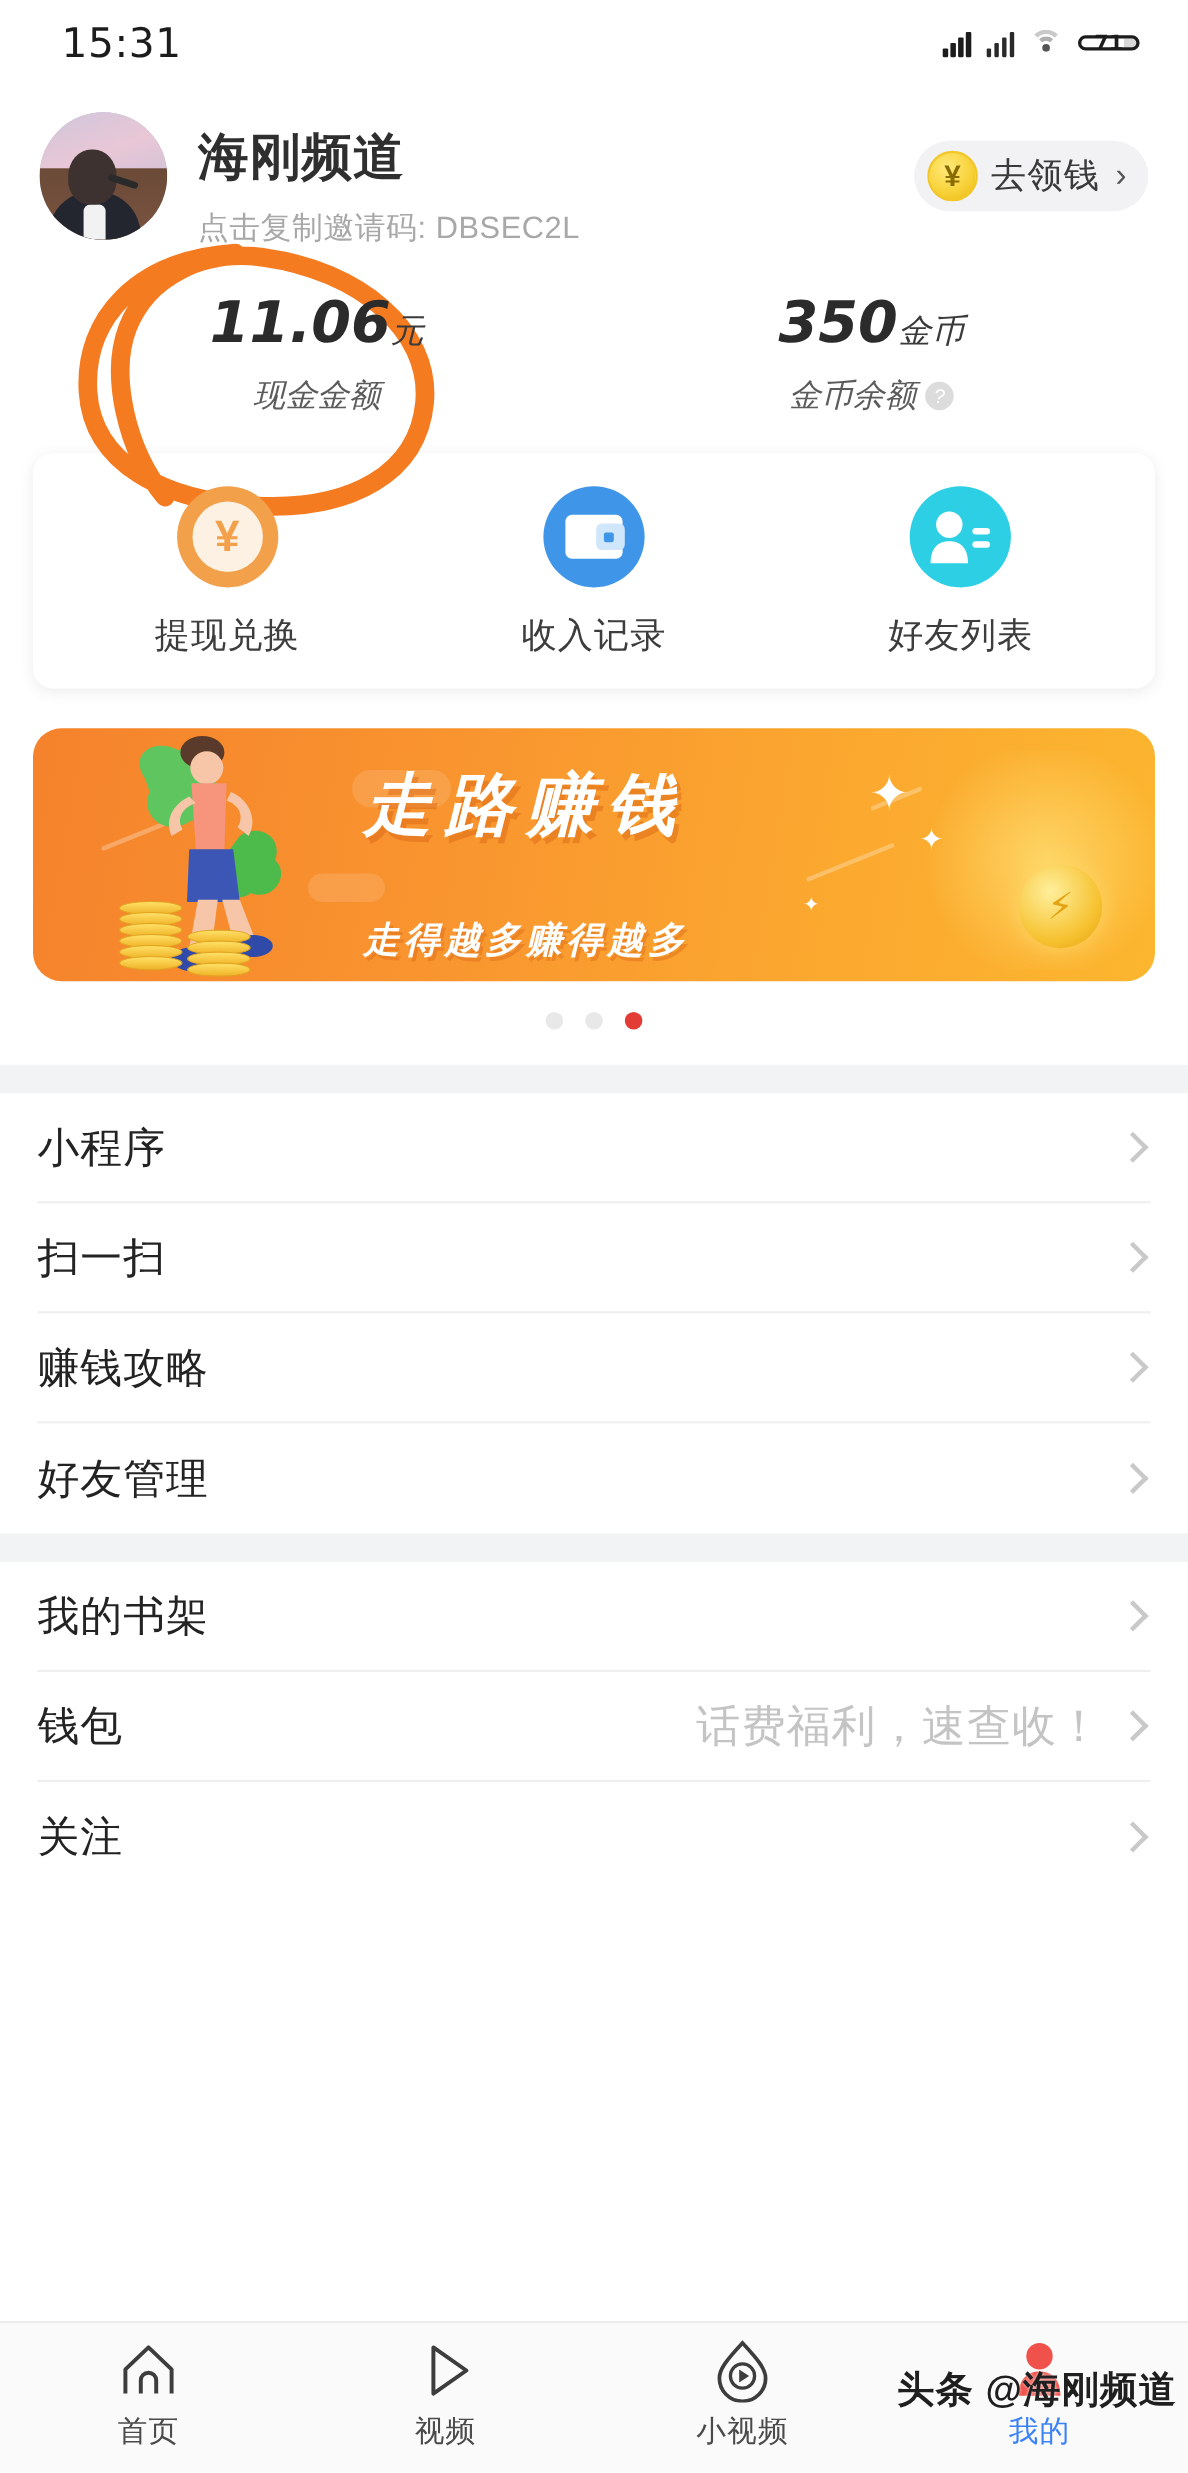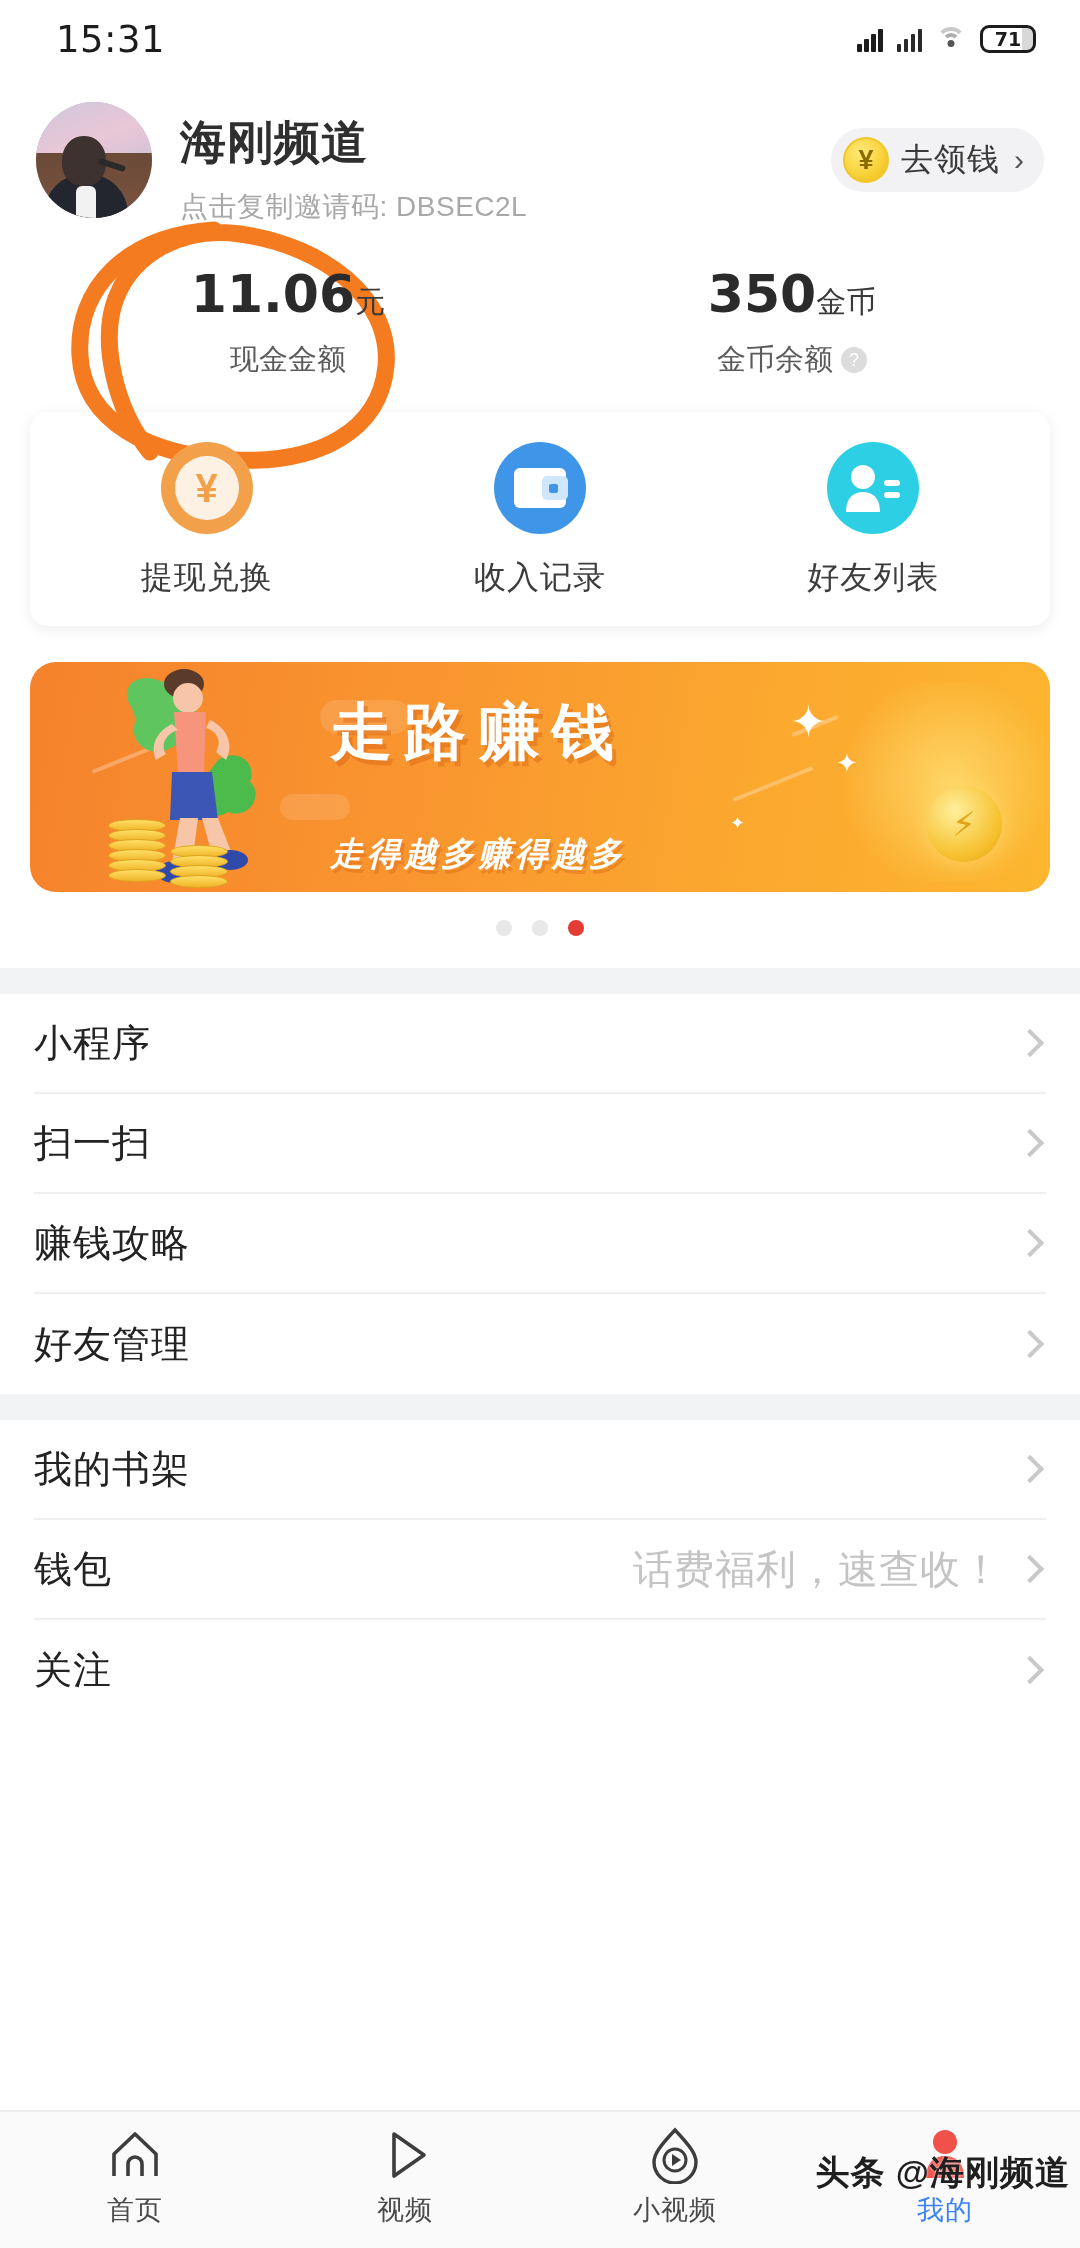--- a/index.html
+++ b/index.html
@@ -32,21 +32,21 @@
   .wifi span {
     position:absolute; left:50%; transform:translateX(-50%);
     border: 4px solid #c9c9c9; border-bottom-color: transparent;
     border-left-color: transparent; border-right-color: transparent;
     border-radius: 50%;
   }
   .wifi .w1 { width:30px; height:30px; top:0; }
   .wifi .w2 { width:18px; height:18px; top:6px; border-color:#aeaeae transparent transparent transparent;}
   .wifi .w3 { width:7px; height:7px; top:13px; background:#555; border:none; border-radius:50%; }
   .batt {
-    width: 56px; height: 28px; border: 3px solid #1c1c1c; border-radius: 9px;
+    width: 56px; height: 14px; border: 3px solid #1c1c1c; border-radius: 9px;
     position: relative; display:flex; align-items:center; justify-content:center;
     background: linear-gradient(to right,#fff 0 78%, #d8d8d8 78% 100%);
   }
   .batt span { font-size: 19px; font-weight: 700; color:#1c1c1c; line-height:1;
     font-family:"DejaVu Sans",sans-serif; }
 
   
   .header { padding: 24px 36px 0 36px; display: flex; align-items: flex-start; }
   .avatar {
     width: 116px; height: 116px; border-radius: 50%;
@@ -80,21 +80,21 @@
     background: radial-gradient(circle at 38% 32%, #ffe97a 0%, #f8d33c 55%, #eab90f 100%);
     display:flex; align-items:center; justify-content:center;
     color:#8a6b00; font-size:27px; font-weight:700; line-height:1;
     border: 2px solid #f1c72c;
   }
   .claim-label { font-size: 32px; color: #3a3a3a; letter-spacing: 1px; }
   .chev-sm { color:#555; font-size: 30px; line-height:1; margin-left:2px; font-weight:300;}
 
   
   .balance {
-    display: flex; margin-top: 38px; padding: 0 36px; position: relative;
+    display: flex; margin-top: 38px; padding: 0 36px; position: relative; font-style: italic;
   }
   .bal-col { flex: 1 1 50%; text-align: center; position: relative; }
   .bal-col:first-child::after {
     content:""; position:absolute; right:0; top:12px; width:2px; height:82px; background:#e9e9e9;
   }
   .bal-amount { font-size: 52px; color: #2b2b2b; font-weight: 700; letter-spacing: 0px;
     font-family:"DejaVu Sans", sans-serif; }
   .bal-amount .unit { font-size: 30px; font-weight: 400; color:#3a3a3a;
     font-family:"Liberation Sans", sans-serif; }
   .bal-label { font-size: 29px; color: #5c5c5c; margin-top: 16px;
@@ -140,21 +140,21 @@
     background: radial-gradient(circle, rgba(255,225,120,.75) 0%, rgba(255,200,60,0) 70%); }
   .banner .cloud { position:absolute; background: rgba(255,255,255,0.13); border-radius: 40px; }
   .banner .c1 { left: 290px; top: 38px; width: 90px; height: 34px; }
   .banner .c2 { left: 250px; top: 132px; width: 70px; height: 26px; }
   .banner .streak { position:absolute; height:4px; background: rgba(255,255,255,0.28);
      transform: rotate(-22deg); border-radius: 3px;}
   .banner .s1 { left: 700px; top: 120px; width: 86px; }
   .banner .s2 { left: 60px; top: 96px; width: 64px; }
   .banner .s3 { left: 760px; top: 62px; width: 50px; }
   .banner-title { position:absolute; left: 300px; top: 28px; font-size: 62px; font-weight:900;
-     color:#fff; letter-spacing: 12px; 
+     color:#fff; letter-spacing: 12px; font-style: italic;
      text-shadow: 4px 5px 0 rgba(214,100,20,0.45); }
   .banner-sub { position:absolute; left: 300px; top: 126px; font-size: 33px; font-weight:900;
      color:#fff; letter-spacing: 4px; font-style: italic;
      text-shadow: 3px 4px 0 rgba(214,100,20,0.4); margin-top: 44px; }
   .spark { position:absolute; color:#fff; font-size: 34px; }
   .runner { position:absolute; left: 92px; top: 6px; width: 170px; height: 230px; }
   .coinstack { position:absolute; left: 78px; bottom: 10px; }
   .coinstack i { display:block; width: 58px; height: 13px; border-radius: 50%;
      background: linear-gradient(180deg,#ffe066,#f0b429); margin-top:-3px;
      border:1px solid #e0a41f; }

